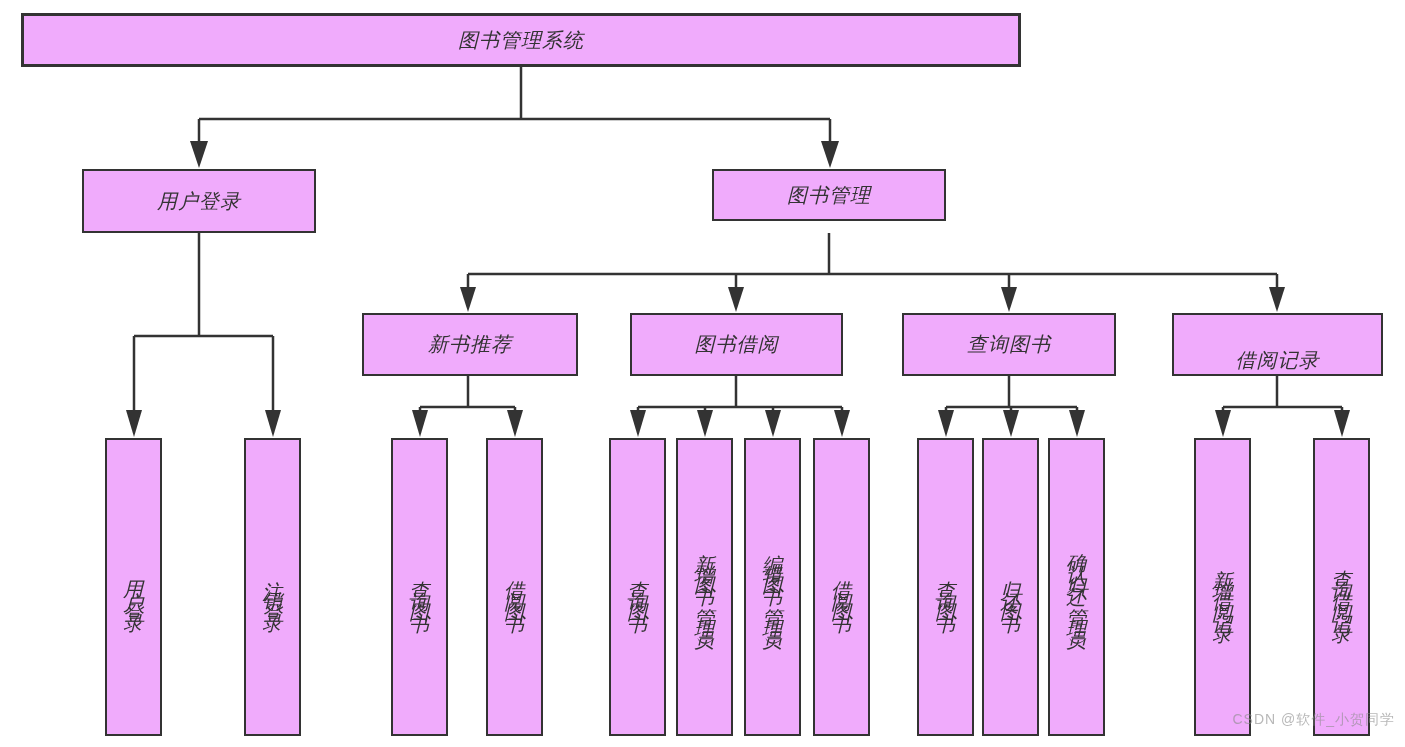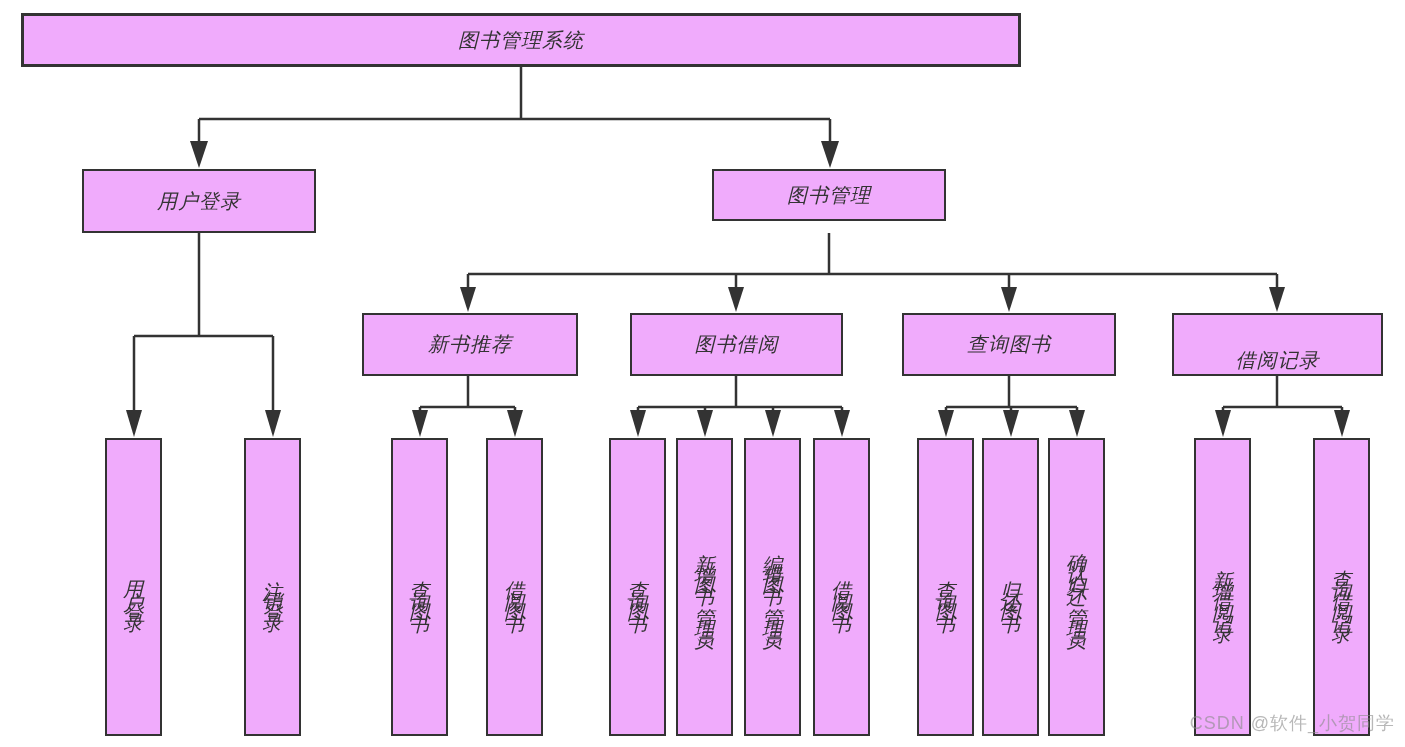--- a/index.html
+++ b/index.html
@@ -33,21 +33,21 @@
     font-size:20px;
     letter-spacing:11px;
     line-height:1;
     color:#333333;
   }
   .watermark{
     position:absolute;
     right:10px;
     top:711px;
     z-index:3;
-    font-size:18px;
+    font-size:14px;
     color:rgba(140,140,140,0.62);
     letter-spacing:1px;
     white-space:nowrap;
   }
 </style>
 </head>
 <body>
 
 <div class="canvas">
 

